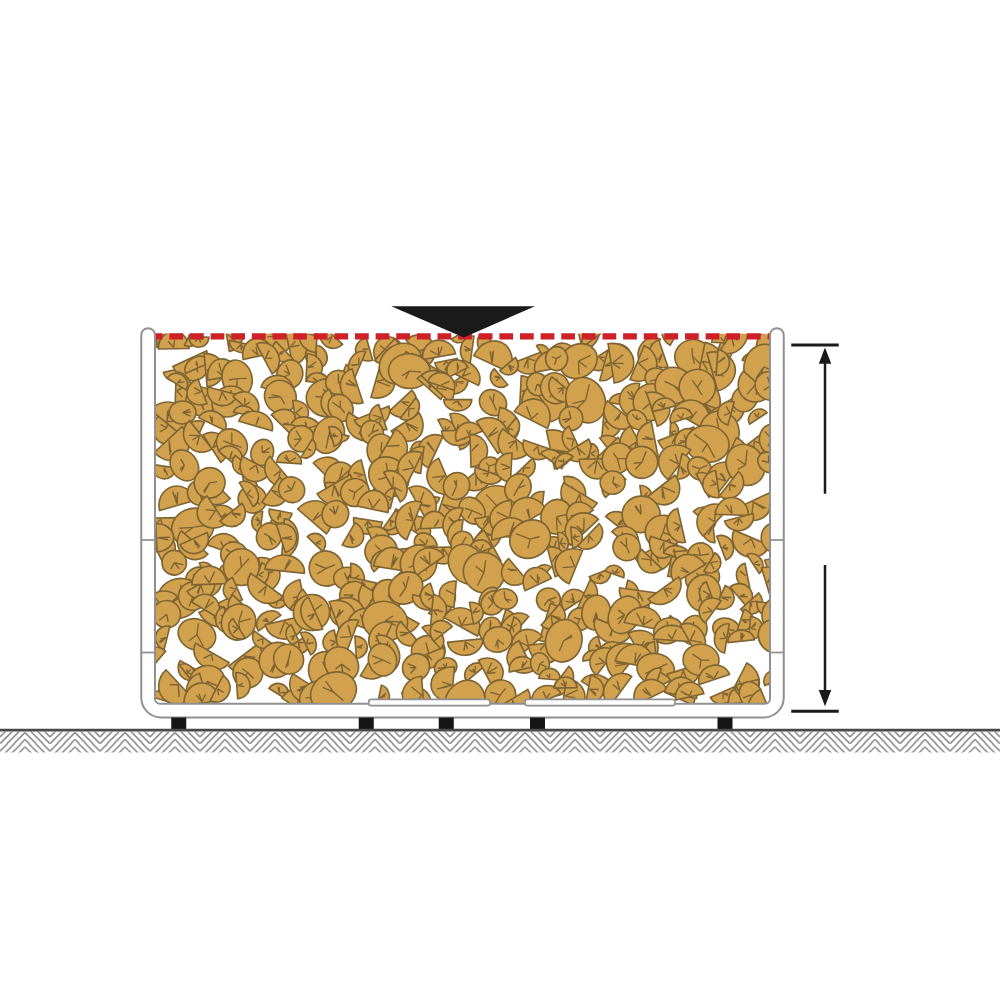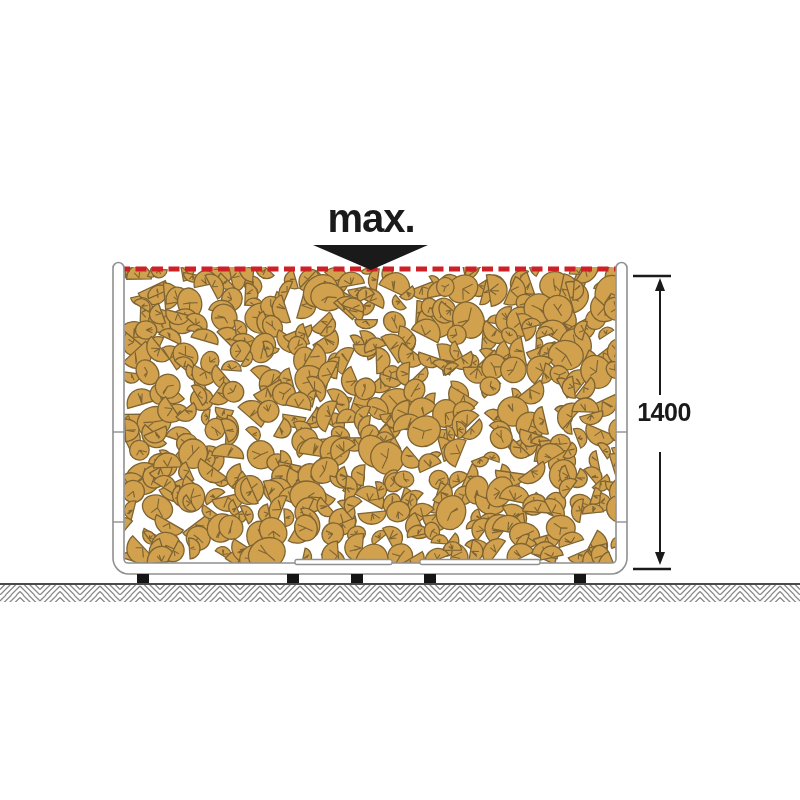--- a/index.html
+++ b/index.html
@@ -2189,19 +2189,17 @@
     <g stroke="#1a1a1a" fill="#1a1a1a">
       <line x1="633" y1="276" x2="671" y2="276" stroke-width="2.4"></line>
       <line x1="660" y1="288" x2="660" y2="395" stroke-width="2"></line>
       <polygon points="660,278 655,291 665,291" stroke="none"></polygon>
       <line x1="660" y1="452" x2="660" y2="561" stroke-width="2"></line>
       <polygon points="660,565 655,552 665,552" stroke="none"></polygon>
       <line x1="633" y1="569" x2="671" y2="569" stroke-width="2.4"></line>
     </g>
   </svg>
 
-  <div class="max-label">max.</div>
 
   <div class="dim-label">
-    <div>1400</div>
   </div>
 
 </div>
 
 </body></html>

